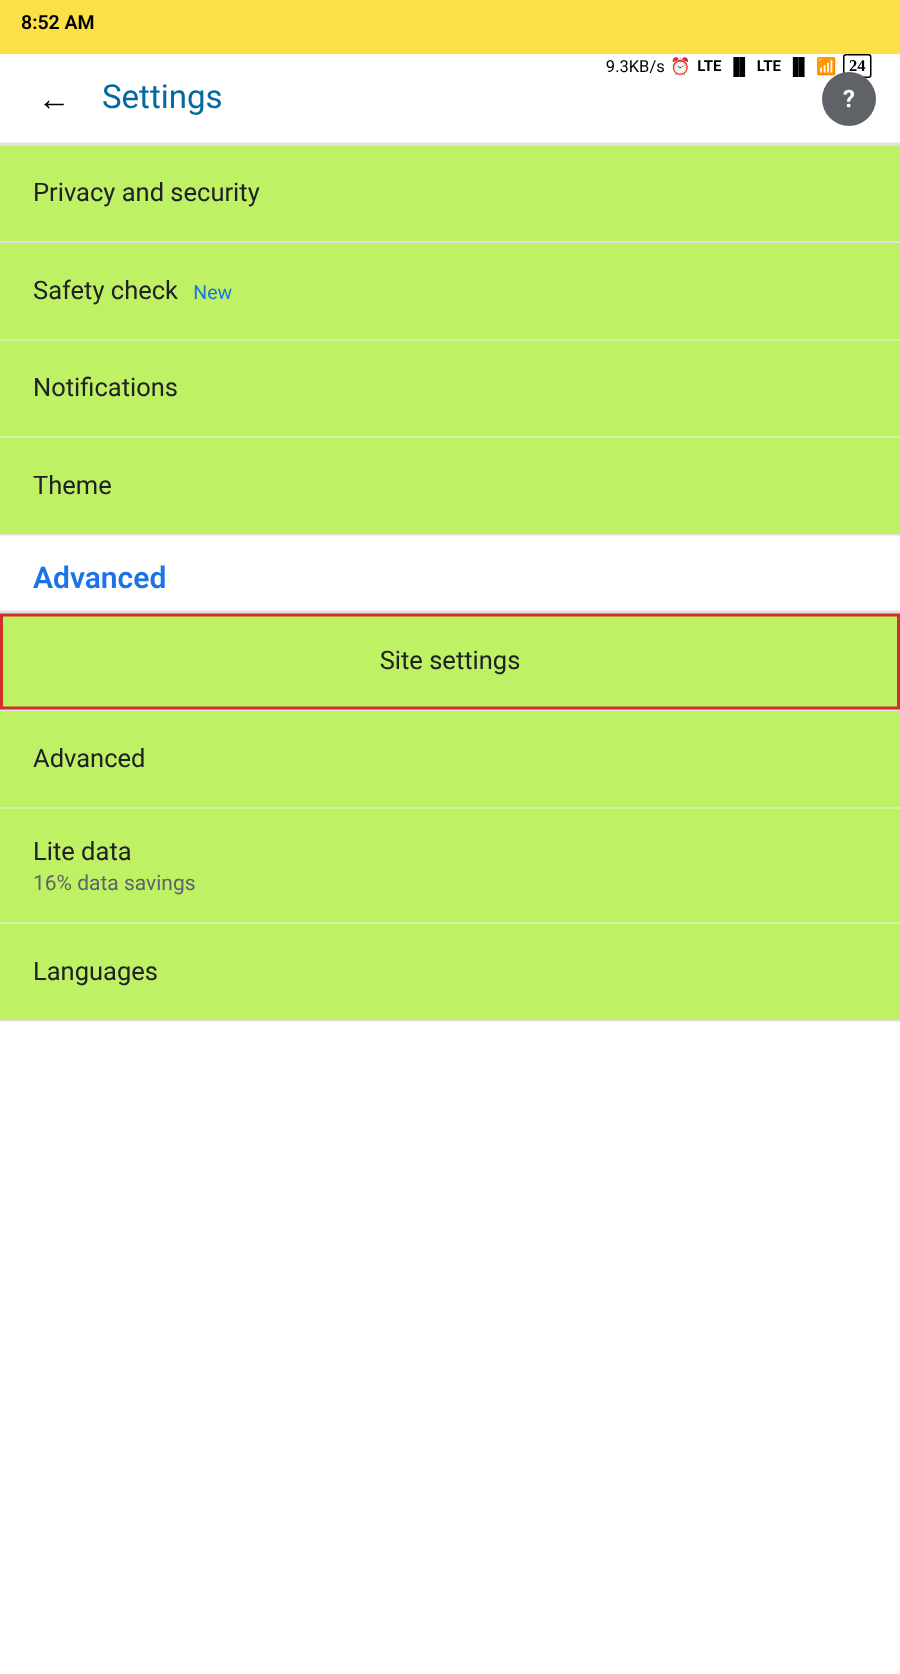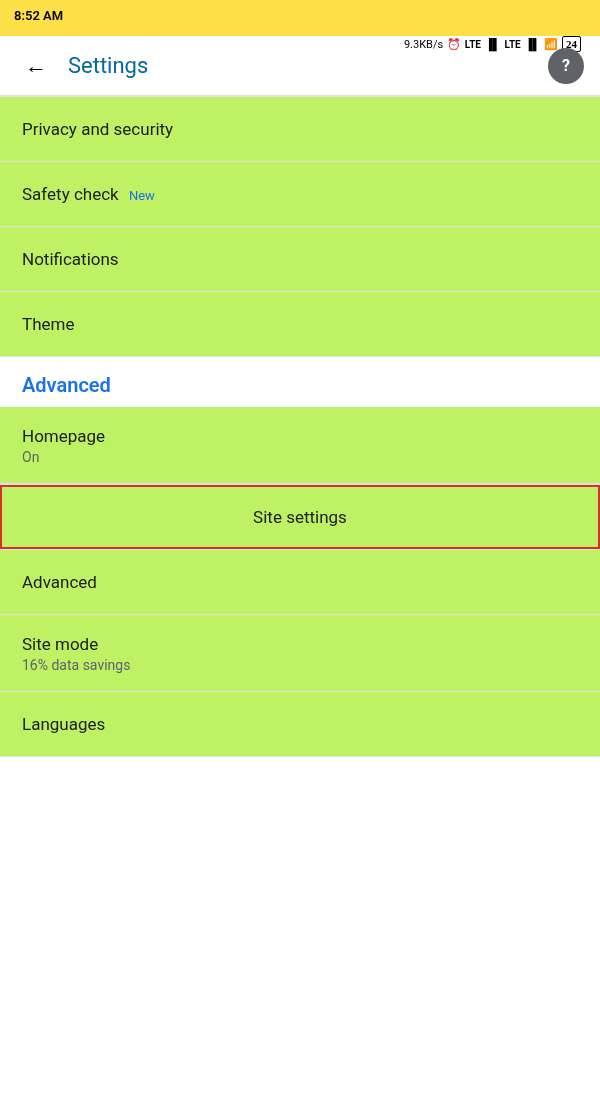--- a/index.html
+++ b/index.html
@@ -192,40 +192,36 @@
   </div>
   <div class="divider"></div>
 </div>
 
 <div class="section-header">
   <span>Advanced</span>
 </div>
 
 <div id="advanced-list">
 
-  <div class="settings-item">
-    <span class="settings-item-label">Homepage</span>
-    <span class="settings-item-sublabel">On</span>
-  </div>
   <div class="divider"></div>
 
   <div class="divider"></div>
 
   <div class="settings-item settings-item-highlighted">
     <span class="settings-item-label">Site settings</span>
   </div>
   <div class="divider"></div>
 
   <div class="settings-item">
     <span class="settings-item-label">Advanced</span>
   </div>
   <div class="divider"></div>
 
   <div class="settings-item">
-    <span class="settings-item-label">Site mode</span>
+    <span class="settings-item-label">Lite data</span>
     <span class="settings-item-sublabel">16% data savings</span>
   </div>
   <div class="divider"></div>
 
   <div class="settings-item">
     <span class="settings-item-label">Languages</span>
   </div>
   <div class="divider"></div>
 </div>
 

